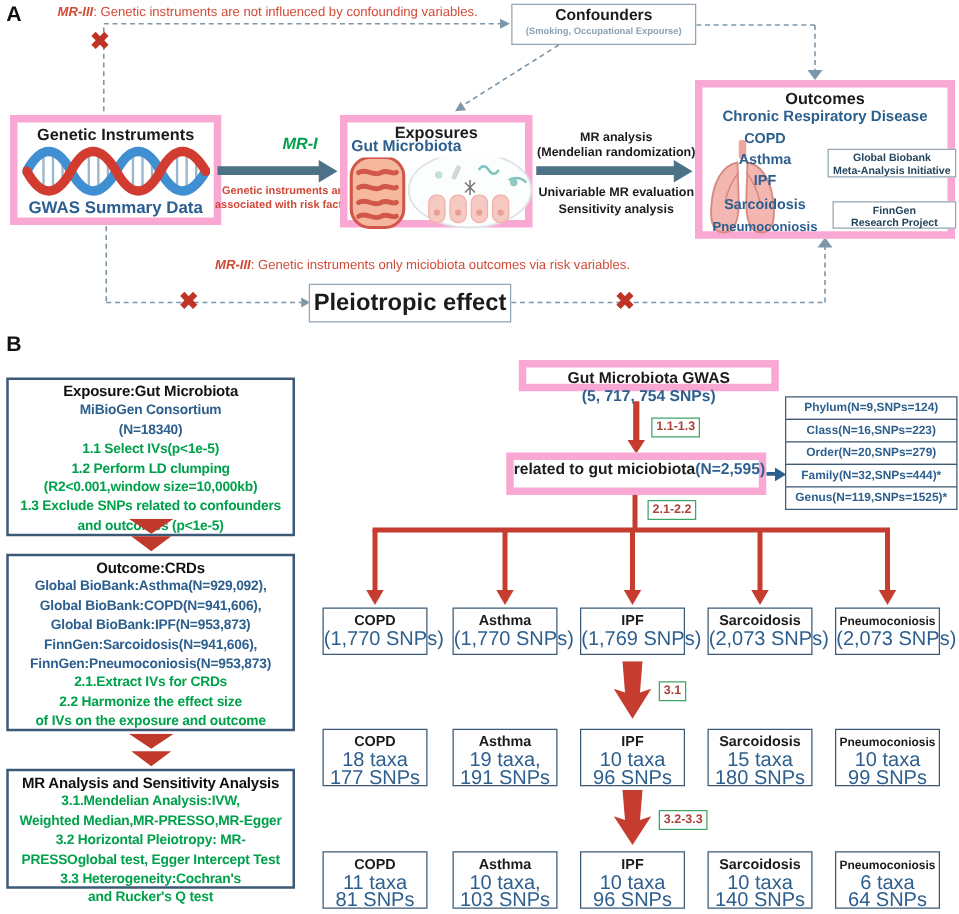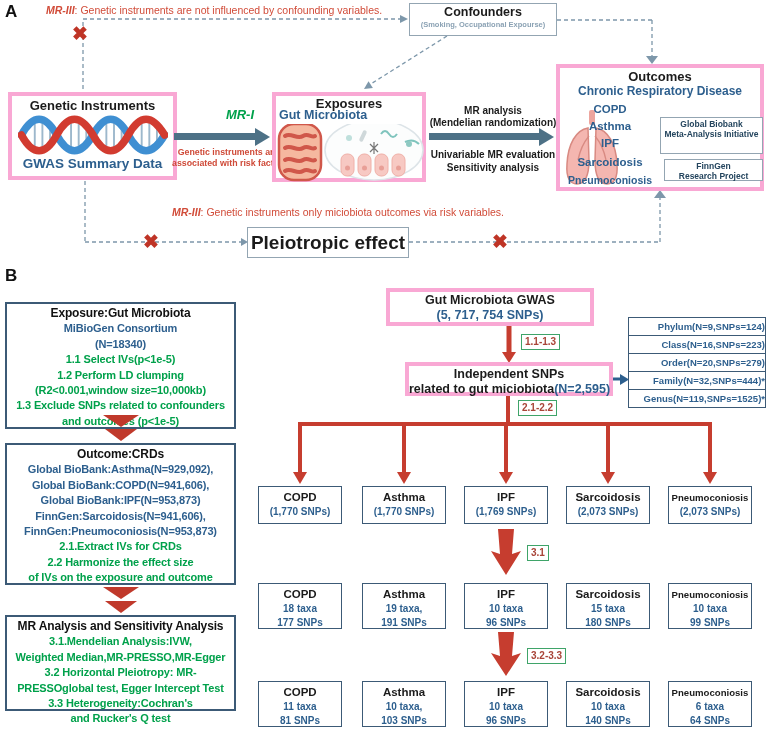--- a/index.html
+++ b/index.html
@@ -1,19 +1,19 @@
 <!DOCTYPE html>
 <html><head>
 <meta charset="utf-8">
 <style>
   html,body{margin:0;padding:0;background:#fff}
   .canvas{position:relative;width:767px;height:731px;background:#ffffff;
           font-family:"Liberation Sans",sans-serif;overflow:hidden}
   .c{position:absolute}
-  .bx{position:absolute;background:#fff;border:4px solid #f9a8d4;box-sizing:border-box}
+  .bx{position:absolute;background:#fff;border:6px solid #f9a8d4;box-sizing:border-box}
   .bx-thin{position:absolute;background:#fff;border:1px solid #93a5b2;box-sizing:border-box}
   .tc{text-align:center}
   .b{font-weight:bold}
   .it{font-style:italic}
   .nw{white-space:nowrap}
   .blk{color:#1b1b1b}
   .blue{color:#2d5f8e}
   .green{color:#00a14b}
   .red{color:#d14b38}
   .panel-label{position:absolute;font-size:17px;font-weight:bold;color:#111}
@@ -25,25 +25,25 @@
               border-bottom:9px solid transparent;border-left:15px solid #4d7186}
   
   .lb{position:absolute;left:5px;width:231px;background:#fff;border:2px solid #3c5a76;
       box-sizing:border-box;text-align:center;padding-top:2px}
   .lb .ln{font-size:11px;font-weight:bold;letter-spacing:-0.15px;white-space:nowrap;line-height:15.4px}
   .lb .ttl{font-size:12px;color:#111}
   
   .dz{position:absolute;width:84px;background:#fff;border:1.5px solid #3c5a76;
       box-sizing:border-box;text-align:center;padding-top:3px}
   .dz .nm{font-size:11.5px;font-weight:bold;color:#1b1b1b;line-height:15px;display:block}
-  .dz .vl{font-size:10px;font-weight:bold;color:#2d5f8e;line-height:14px;display:block}
+  .dz .vl{font-size:16px;font-weight:normal;color:#2d5f8e;line-height:14px;display:block}
   .dz.small-name .nm{font-size:9.6px}
   
   .taxa{position:absolute;left:628px;top:318px;width:138px}
-  .taxa .trow{border:1.5px solid #3c5a76;margin-top:-1.5px;background:#fff;text-align:right;
+  .taxa .trow{border:1.5px solid #3c5a76;margin-top:-1.5px;background:#fff;text-align:center;
               font-size:9.5px;font-weight:bold;color:#2d5f8e;line-height:17.5px;white-space:nowrap}
 </style>
 </head>
 <body>
 
 <div class="canvas">
 
   <svg class="c" width="767" height="731" viewBox="0 0 767 731" style="left:0;top:0">
     <g stroke="#7d97aa" stroke-width="1.3" fill="none" stroke-dasharray="4 3">
       <line x1="83" y1="19" x2="400" y2="19"></line>
@@ -189,21 +189,21 @@
       <rect x="25" y="0" width="6" height="15" rx="2" fill="#eda59e"></rect>
       <path d="M24,18 C12,20 4,34 3,54 C2,68 6,74 13,74 C21,74 25,66 25,50 Z" fill="#f4b6b0" stroke="#d88a82" stroke-width="1.5"></path>
       <path d="M32,18 C44,20 52,34 53,54 C54,68 50,74 43,74 C35,74 31,66 31,50 Z" fill="#f4b6b0" stroke="#d88a82" stroke-width="1.5"></path>
       <path d="M25,26 C20,32 16,40 14,50 M31,26 C36,32 40,40 42,50" stroke="#d88a82" stroke-width="1.3" fill="none"></path>
     </svg>
     <div class="b blue tc nw" style="position:absolute;left:5px;top:35px;width:90px;font-size:11.5px">COPD</div>
     <div class="b blue tc nw" style="position:absolute;left:5px;top:52px;width:90px;font-size:11.5px">Asthma</div>
     <div class="b blue tc nw" style="position:absolute;left:5px;top:69px;width:90px;font-size:11.5px">IPF</div>
     <div class="b blue tc nw" style="position:absolute;left:5px;top:88px;width:90px;font-size:11.5px">Sarcoidosis</div>
     <div class="b blue tc nw" style="position:absolute;left:5px;top:106px;width:90px;font-size:10.5px">Pneumoconiosis</div>
-    <div class="bx-thin tc" style="left:100px;top:49px;width:103px;height:37px">
+    <div class="bx-thin tc" style="left:100px;top:49px;width:103px;height:23px">
       <div class="b nw" style="font-size:8.5px;color:#24455e;line-height:10px;margin-top:1px">Global Biobank</div>
       <div class="b nw" style="font-size:8.5px;color:#24455e;line-height:10px">Meta-Analysis Initiative</div>
     </div>
     <div class="bx-thin tc" style="left:104px;top:91px;width:99px;height:22px">
       <div class="b nw" style="font-size:8.5px;color:#24455e;line-height:10px;margin-top:1px">FinnGen</div>
       <div class="b nw" style="font-size:8.5px;color:#24455e;line-height:10px">Research Project</div>
     </div>
   </div>
 
   <div class="c nw" style="left:172px;top:206px;font-size:10.5px">
@@ -251,29 +251,28 @@
   <div class="lb" style="top:615px;height:96px">
     <div class="ln ttl">MR Analysis and Sensitivity  Analysis</div>
     <div class="ln green">3.1.Mendelian Analysis:IVW,</div>
     <div class="ln green">Weighted Median,MR-PRESSO,MR-Egger</div>
     <div class="ln green">3.2 Horizontal Pleiotropy: MR-</div>
     <div class="ln green">PRESSOglobal test, Egger Intercept Test</div>
     <div class="ln green">3.3 Heterogeneity:Cochran's</div>
     <div class="ln green">and Rucker's Q test</div>
   </div>
 
-  <div class="bx tc" style="left:386px;top:288px;width:208px;height:38px">
+  <div class="bx tc" style="left:415px;top:288px;width:208px;height:25px">
     <div class="b blk nw" style="font-size:12.5px;line-height:15px;margin-top:1px">Gut Microbiota GWAS</div>
     <div class="b blue nw" style="font-size:12.5px;line-height:14px">(5, 717, 754 SNPs)</div>
   </div>
 
   <div class="steplabel" style="left:521px;top:334px">1.1-1.3</div>
 
   <div class="bx tc" style="left:405px;top:362px;width:208px;height:34px">
-    <div class="b blk nw" style="font-size:12.5px;line-height:15px;margin-top:1px">Independent SNPs</div>
     <div class="nw" style="font-size:12.5px;line-height:14px;font-weight:bold">
       <span class="blk">related to gut miciobiota</span><span class="blue">(N=2,595)</span>
     </div>
   </div>
 
   <div class="taxa">
     <div class="trow">Phylum(N=9,SNPs=124)</div>
     <div class="trow">Class(N=16,SNPs=223)</div>
     <div class="trow">Order(N=20,SNPs=279)</div>
     <div class="trow">Family(N=32,SNPs=444)*</div>

